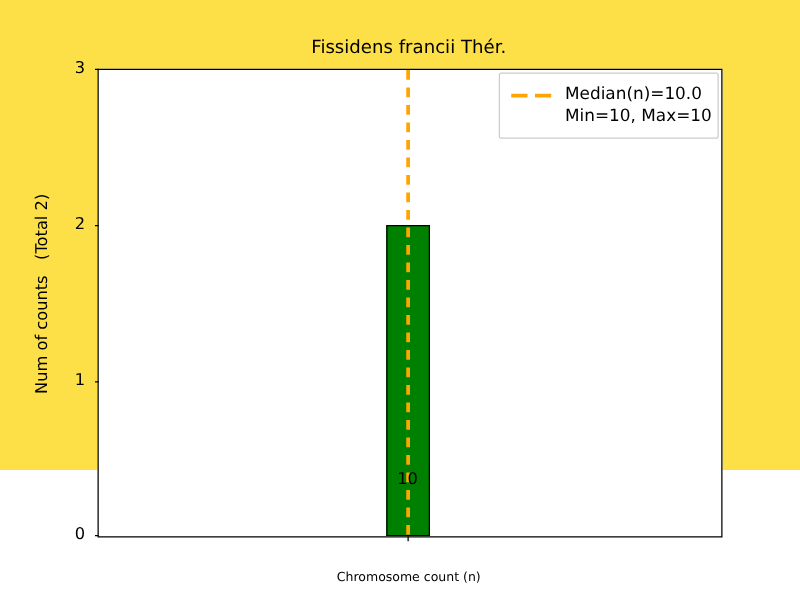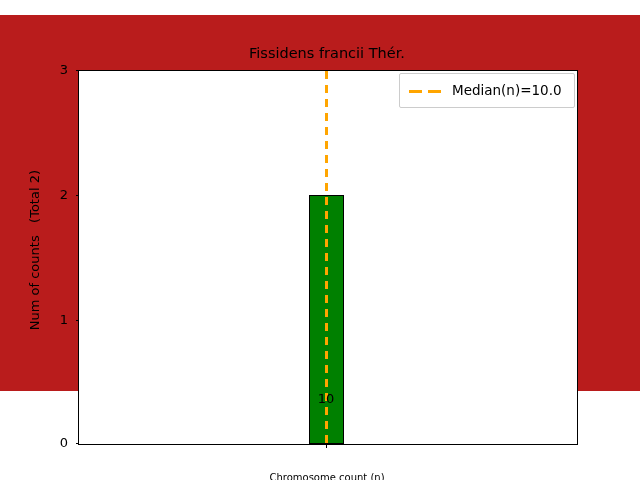--- a/index.html
+++ b/index.html
@@ -12,24 +12,24 @@
     height: 480px;
     position: relative;
     overflow: hidden;
     font-family: "DejaVu Sans", sans-serif;
     color: #000000;
   }
 
   
   #figure {
     position: absolute;
-    left: 0; top: 15px;
+    left: 0; top: 0;
     width: 640px;
     height: 376px;
-    background: #b91c1c;
+    background: #fde047;
   }
 
   
   #chart-title {
     position: absolute;
     left: 78px;
     top: 30px;
     width: 498px;
     text-align: center;
     font-size: 14.5px;
@@ -220,17 +220,18 @@
   <div id="xlabel">Chromosome count (n)</div>
 
   <div id="legend">
     <div class="legend-row">
       <div class="legend-swatch">
         <div class="dash d1"></div>
         <div class="dash d2"></div>
       </div>
       <div class="legend-text">
         <span>Median(n)=10.0</span>
+        <span class="line2">Min=10, Max=10</span>
       </div>
     </div>
   </div>
 
 </div>
 
 </body></html>

